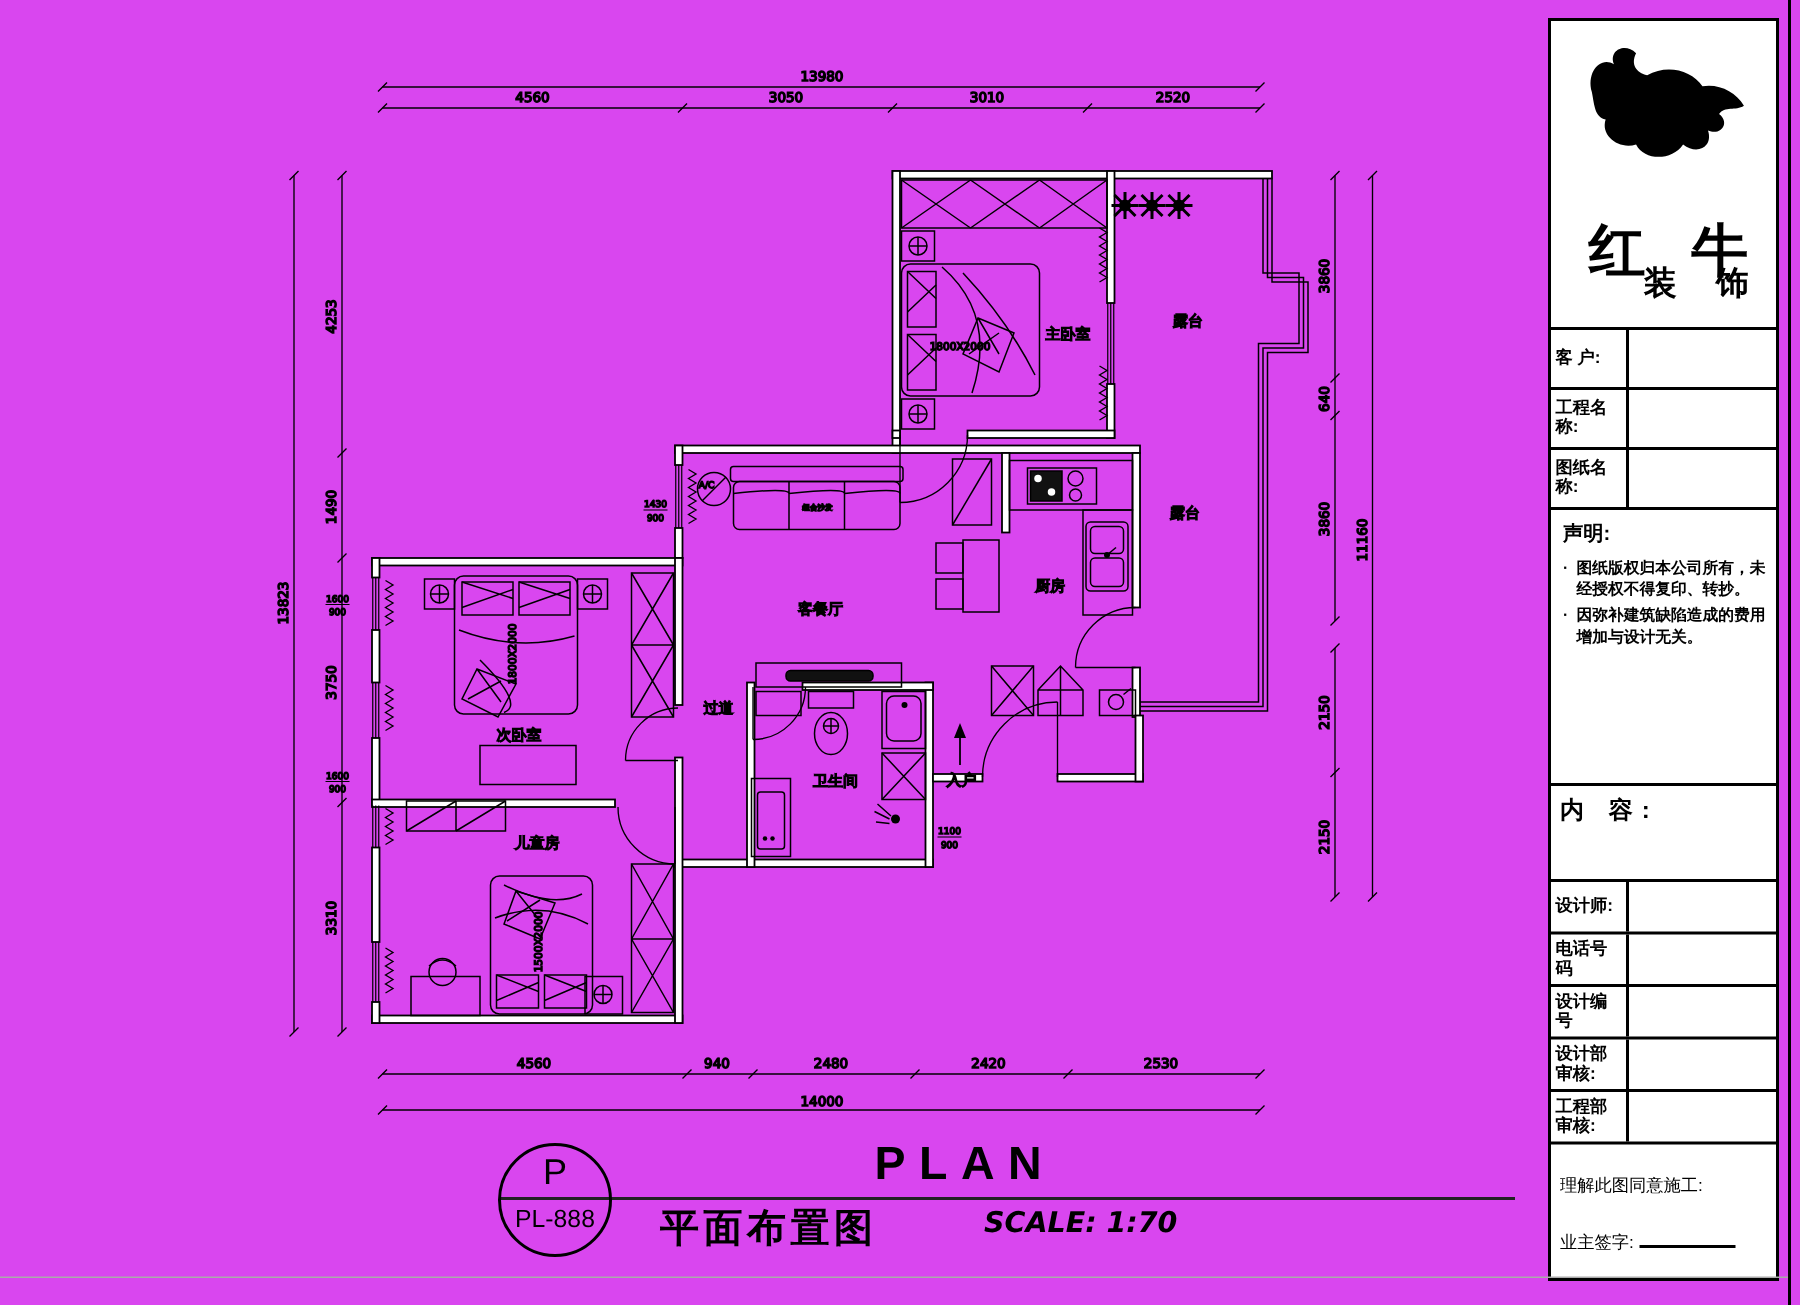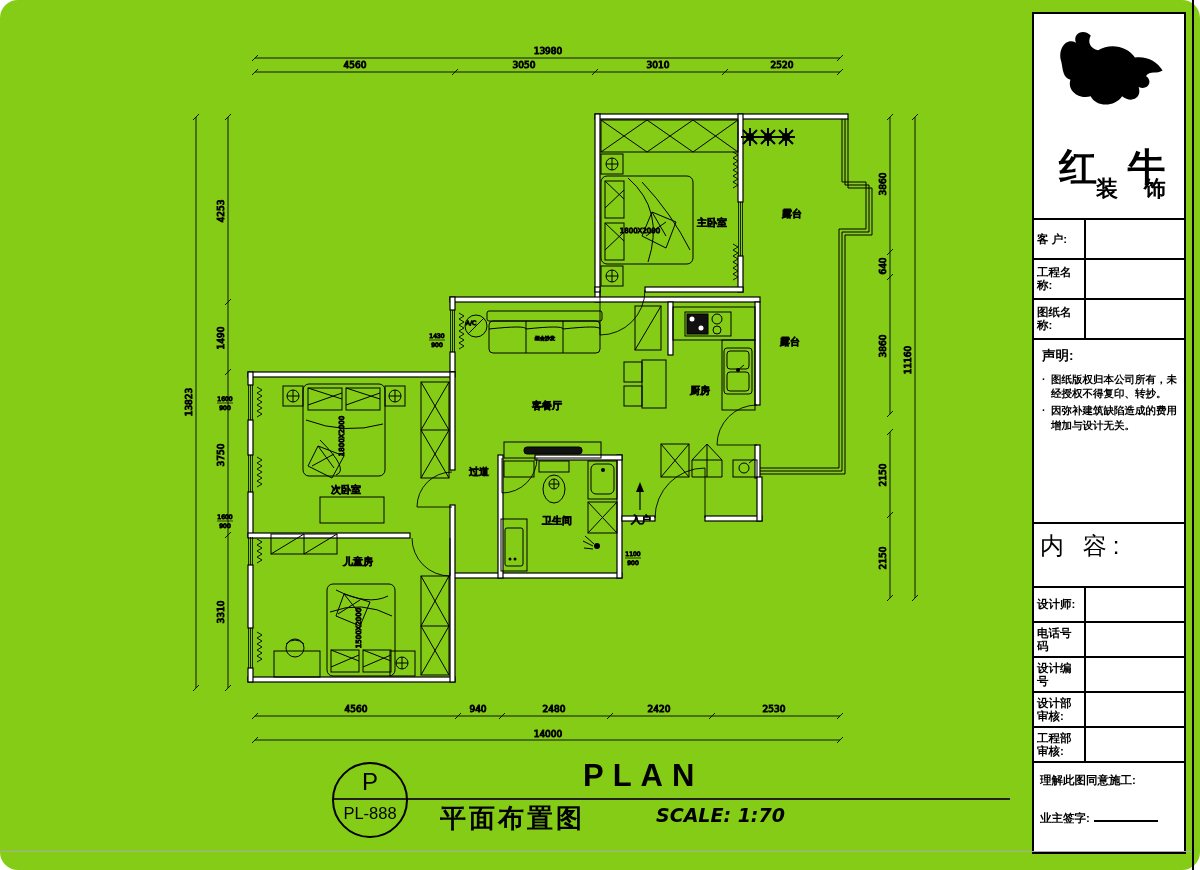--- a/index.html
+++ b/index.html
@@ -1,18 +1,18 @@
 <!DOCTYPE html>
 <html><head>
 <meta charset="utf-8">
 <style>
   html,body{margin:0;padding:0;background:#fff;}
   body{width:1200px;height:870px;position:relative;overflow:hidden;
        font-family:"Liberation Sans",sans-serif;color:#000;}
-  .sheet{position:absolute;left:0;top:0;width:1200px;height:870px;background:#84cc16;border-radius:18px;}
+  .sheet{position:absolute;left:0;top:0;width:1200px;height:870px;background:#d946ef;}
   svg text{font-family:"DejaVu Sans",sans-serif;}
   .dim{font-size:9px;fill:#1a1a1a;text-anchor:middle;}
   .room{font-size:10px;fill:#111;text-anchor:middle;}
   .tiny{font-size:6px;fill:#222;text-anchor:middle;}
   .bedlbl{font-size:7px;fill:#333;text-anchor:middle;}
   .sofalbl{font-size:5px;fill:#444;text-anchor:middle;}
   .aclbl{font-size:6px;fill:#111;text-anchor:middle;}
 
   
   .titleblock{position:absolute;left:1032px;top:12px;width:154px;height:842px;
@@ -25,22 +25,22 @@
   .tb-row .lbl{width:52px;flex:none;border-right:2px solid #000;display:flex;align-items:center;
     padding:2px 3px;font-size:11.5px;font-weight:700;box-sizing:border-box;line-height:1.1;}
   .tb-row .val{flex:1;}
   .h40{height:40px}.h35{height:35px}
   .tb-statement{flex:none;height:184px;border-top:2px solid #000;box-sizing:border-box;padding:7px 6px 0 8px;}
   .tb-statement .st-title{font-size:13.5px;font-weight:700;margin-bottom:7px;}
   .tb-statement .st-item{font-size:10.5px;font-weight:600;line-height:1.35;margin-bottom:3px;
     padding-left:9px;position:relative;}
   .tb-statement .st-item::before{content:"·";position:absolute;left:0;top:0;font-weight:900;}
   .tb-content{flex:none;height:64px;border-top:2px solid #000;box-sizing:border-box;
-    padding:6px 6px;font-size:24px;font-weight:400;letter-spacing:6px;}
-  .tb-sign{flex:1;border-top:2px solid #000;box-sizing:border-box;padding:10px 6px;font-size:11.5px;font-weight:700;}
+    padding:6px 6px;font-size:16px;font-weight:700;letter-spacing:6px;}
+  .tb-sign{flex:1;border-top:2px solid #000;box-sizing:border-box;padding:20px 6px;font-size:11.5px;font-weight:400;}
   .tb-sign .l1{margin-bottom:22px;}
   .sign-line{display:inline-block;width:64px;border-bottom:2px solid #000;height:10px;margin-left:4px;}
   .sheet-edge{position:absolute;left:1192px;top:0;width:0;height:870px;border-left:2px solid #000;}
   .sheet-bottom{position:absolute;left:0;top:851px;width:1192px;border-top:1px solid #aaa;}
 
   
   .tb-circle{position:absolute;left:332px;top:762px;width:76px;height:76px;border:2px solid #000;
     border-radius:50%;box-sizing:border-box;background:transparent;}
   .tb-circle .p{position:absolute;width:100%;text-align:center;top:4px;font-size:24px;}
   .tb-circle .code{position:absolute;width:100%;text-align:center;top:40px;font-size:16.5px;}

